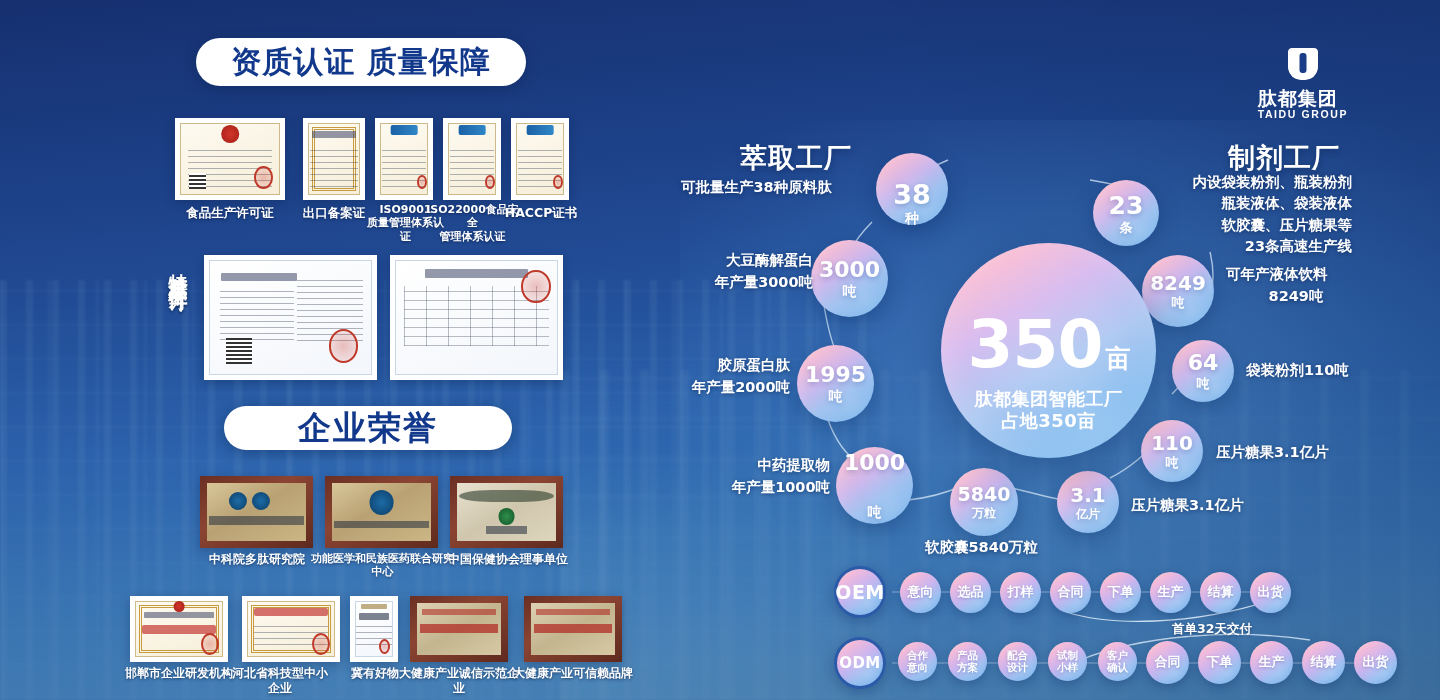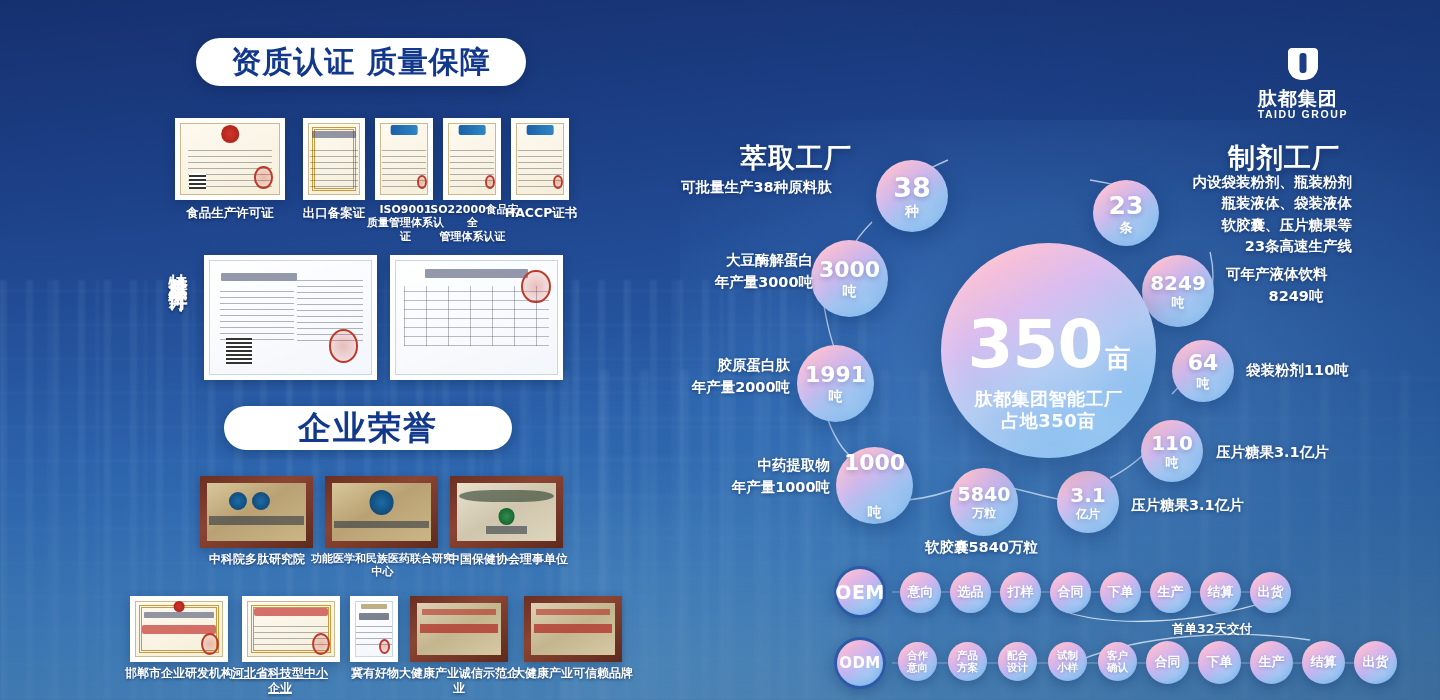--- a/index.html
+++ b/index.html
@@ -397,21 +397,21 @@
   </div>
   <div class="cap" style="left:118px;top:666px;width:122px;font-size:12px;">邯郸市企业研发机构</div>
 
   <div class="cert" style="left:242px;top:596px;width:98px;height:66px;">
     <div class="paper"></div>
       <div class="gold-frame"></div>
     <div class="red-title" style="top:18%;height:13%;"></div>
     <div class="lines" style="top:40%;height:34%;"></div>
     <div class="seal" style="right:10%;bottom:10%;width:19%;padding-top:19%;"></div>
   </div>
-  <div class="cap" style="left:230px;top:666px;width:100px;font-size:12px;text-decoration:underline;">河北省科技型中小企业</div>
+  <div class="cap" style="left:230px;top:666px;width:100px;font-size:12px;">河北省科技型中小企业</div>
 
   <div class="cert" style="left:350px;top:596px;width:48px;height:66px;">
     <div class="paper plain"></div>
     <div class="hdr" style="left:22%;right:22%;top:12%;height:8%;background:rgba(150,120,50,.6);"></div>
     <div class="hdr" style="left:18%;right:18%;top:26%;height:11%;background:rgba(40,50,70,.6);"></div>
     <div class="lines" style="top:46%;height:28%;"></div>
     <div class="seal" style="right:16%;bottom:12%;width:24%;padding-top:24%;"></div>
   </div>
   <div class="cap" style="left:342px;top:666px;width:66px;font-size:12px;">冀有好物</div>
 
@@ -437,36 +437,36 @@
   <div class="sect-sub" style="left:681px;top:177px;">可批量生产38种原料肽</div>
 
   <div class="sect-title" style="left:1228px;top:140px;">制剂工厂</div>
   <div class="sect-sub" style="left:1186px;top:172px;text-align:right;width:166px;">
     <div>内设袋装粉剂、瓶装粉剂</div>
     <div>瓶装液体、袋装液体</div>
     <div>软胶囊、压片糖果等</div>
     <div>23条高速生产线</div>
   </div>
 
-  <div class="bub" style="left:876px;top:160px;width:72px;height:72px;">
+  <div class="bub" style="left:876px;top:153px;width:72px;height:72px;justify-content:flex-end;">
     <span class="n" style="font-size:27px;">38</span>
     <span class="u" style="font-size:14px;">种</span>
   </div>
 
   <div class="bub" style="left:811px;top:240px;width:77px;height:77px;">
     <span class="n" style="font-size:22px;">3000</span>
     <span class="u" style="font-size:14px;">吨</span>
   </div>
   <div class="lbl" style="left:673px;top:250px;width:140px;text-align:right;">
     <div>大豆酶解蛋白</div>
     <div>年产量3000吨</div>
   </div>
 
   <div class="bub" style="left:797px;top:345px;width:77px;height:77px;">
-    <span class="n" style="font-size:22px;">1991</span>
+    <span class="n" style="font-size:22px;">1995</span>
     <span class="u" style="font-size:14px;">吨</span>
   </div>
   <div class="lbl" style="left:660px;top:355px;width:130px;text-align:right;">
     <div>胶原蛋白肽</div>
     <div>年产量2000吨</div>
   </div>
 
   <div class="bub" style="left:836px;top:447px;width:77px;height:77px;gap:28px;">
     <span class="n" style="font-size:22px;">1000</span>
     <span class="u" style="font-size:14px;">吨</span>

